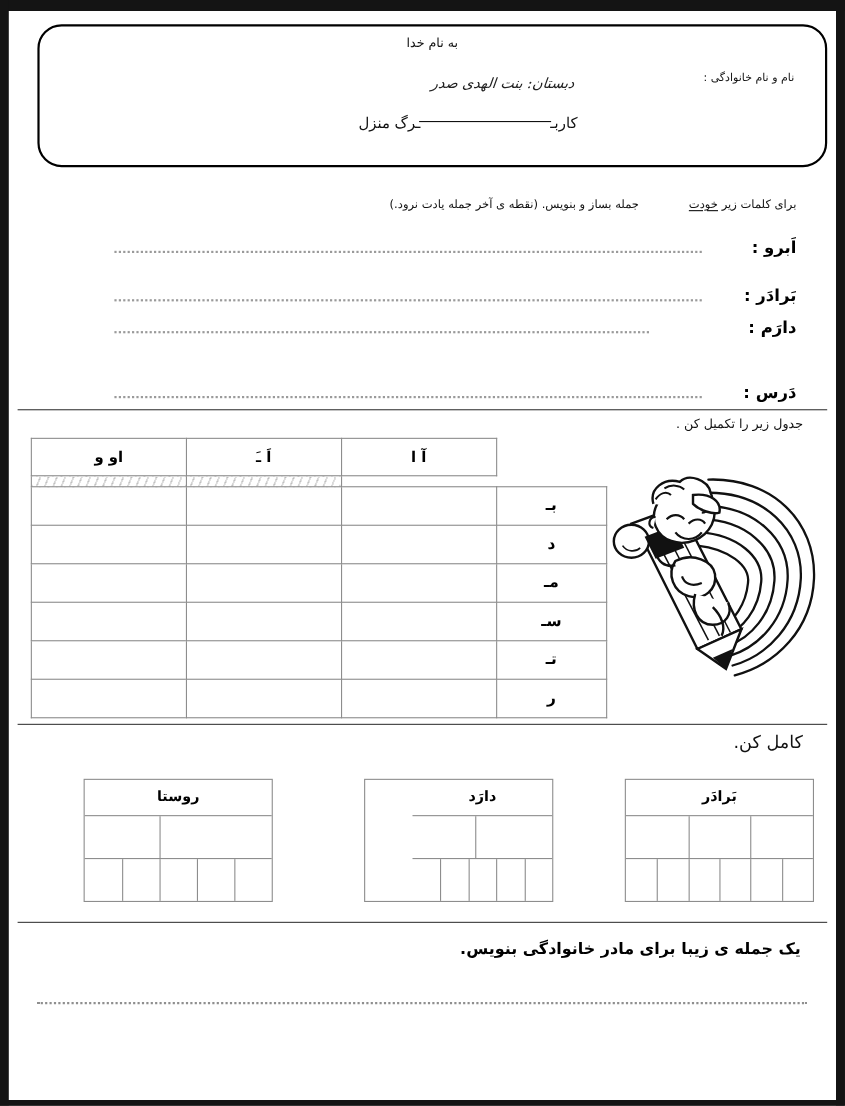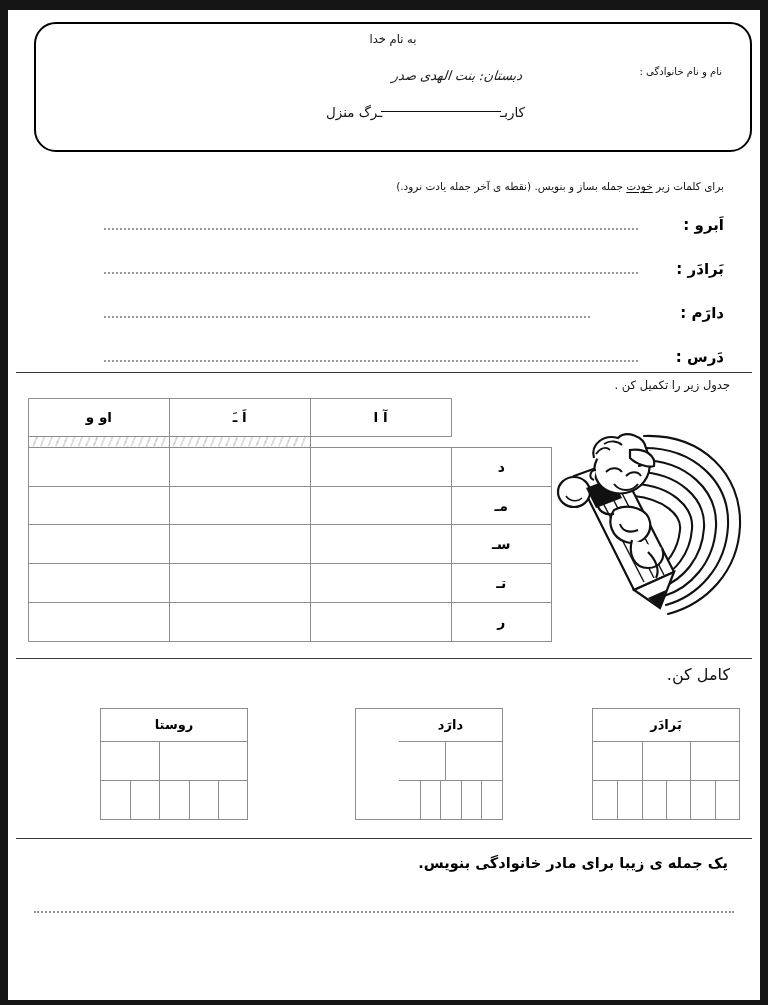--- a/index.html
+++ b/index.html
@@ -105,20 +105,21 @@
   
   .instruction-1 {
     position: absolute;
     top: 170px;
     right: 36px;
     font-size: 10.5px;
     color: #111;
   }
   .instruction-1 u {
     text-underline-offset: 2px;
+    margin-left: 42px;
   }
   .word-row {
     position: absolute;
     right: 36px;
     width: 680px;
     height: 26px;
     display: flex;
     flex-direction: row;
     align-items: baseline;
   }
@@ -132,21 +133,21 @@
   }
   .dotline {
     flex: 1;
     border-bottom: 2.2px dotted #9a9a9a;
     margin-right: 10px;
     margin-left: 60px;
     height: 10px;
   }
   .wr0 { top: 206px; }
   .wr1 { top: 250px; }
-  .wr2 { top: 294px; gap: 48px; }
+  .wr2 { top: 279px; gap: 48px; }
   .wr3 { top: 338px; }
 
   .hr-sep {
     position: absolute;
     right: 8px;
     width: 736px;
     height: 0;
     border-top: 1.6px solid #3a3a3a;
   }
   .sep-1 { top: 362px; }
@@ -222,21 +223,21 @@
   .word-boxes {
     position: absolute;
     left: 20px;
     top: 698px;
     width: 712px;
     height: 110px;
   }
   .wbox {
     position: absolute;
     top: 0;
-    width: 148px;
+    width: 172px;
     border: 1px solid #8d8d8d;
     box-sizing: border-box;
     direction: rtl;
   }
   .wbox-a { right: 0px; }
   .wbox-b { right: 237px; padding-left: 43px; }
   .wbox-c { right: 492px; }
   .wbox .title-row {
     height: 32px;
     line-height: 32px;
@@ -350,20 +351,26 @@
     <tbody>
         <tr>
       <td class="corner-blank letter-col"></td>
       <td class="hdr">آ ا</td>
       <td class="hdr">اَ ـَ</td>
       <td class="hdr">او و</td>
     </tr>
     <tr class="hatch-row">
       <td class="nohatch"></td>
       <td class="nohatch"></td>
+      <td></td>
+      <td></td>
+    </tr>
+    <tr>
+      <td class="letter-col">بـ</td>
+      <td></td>
       <td></td>
       <td></td>
     </tr>
     <tr>
       <td class="letter-col">د</td>
       <td></td>
       <td></td>
       <td></td>
     </tr>
     <tr>

